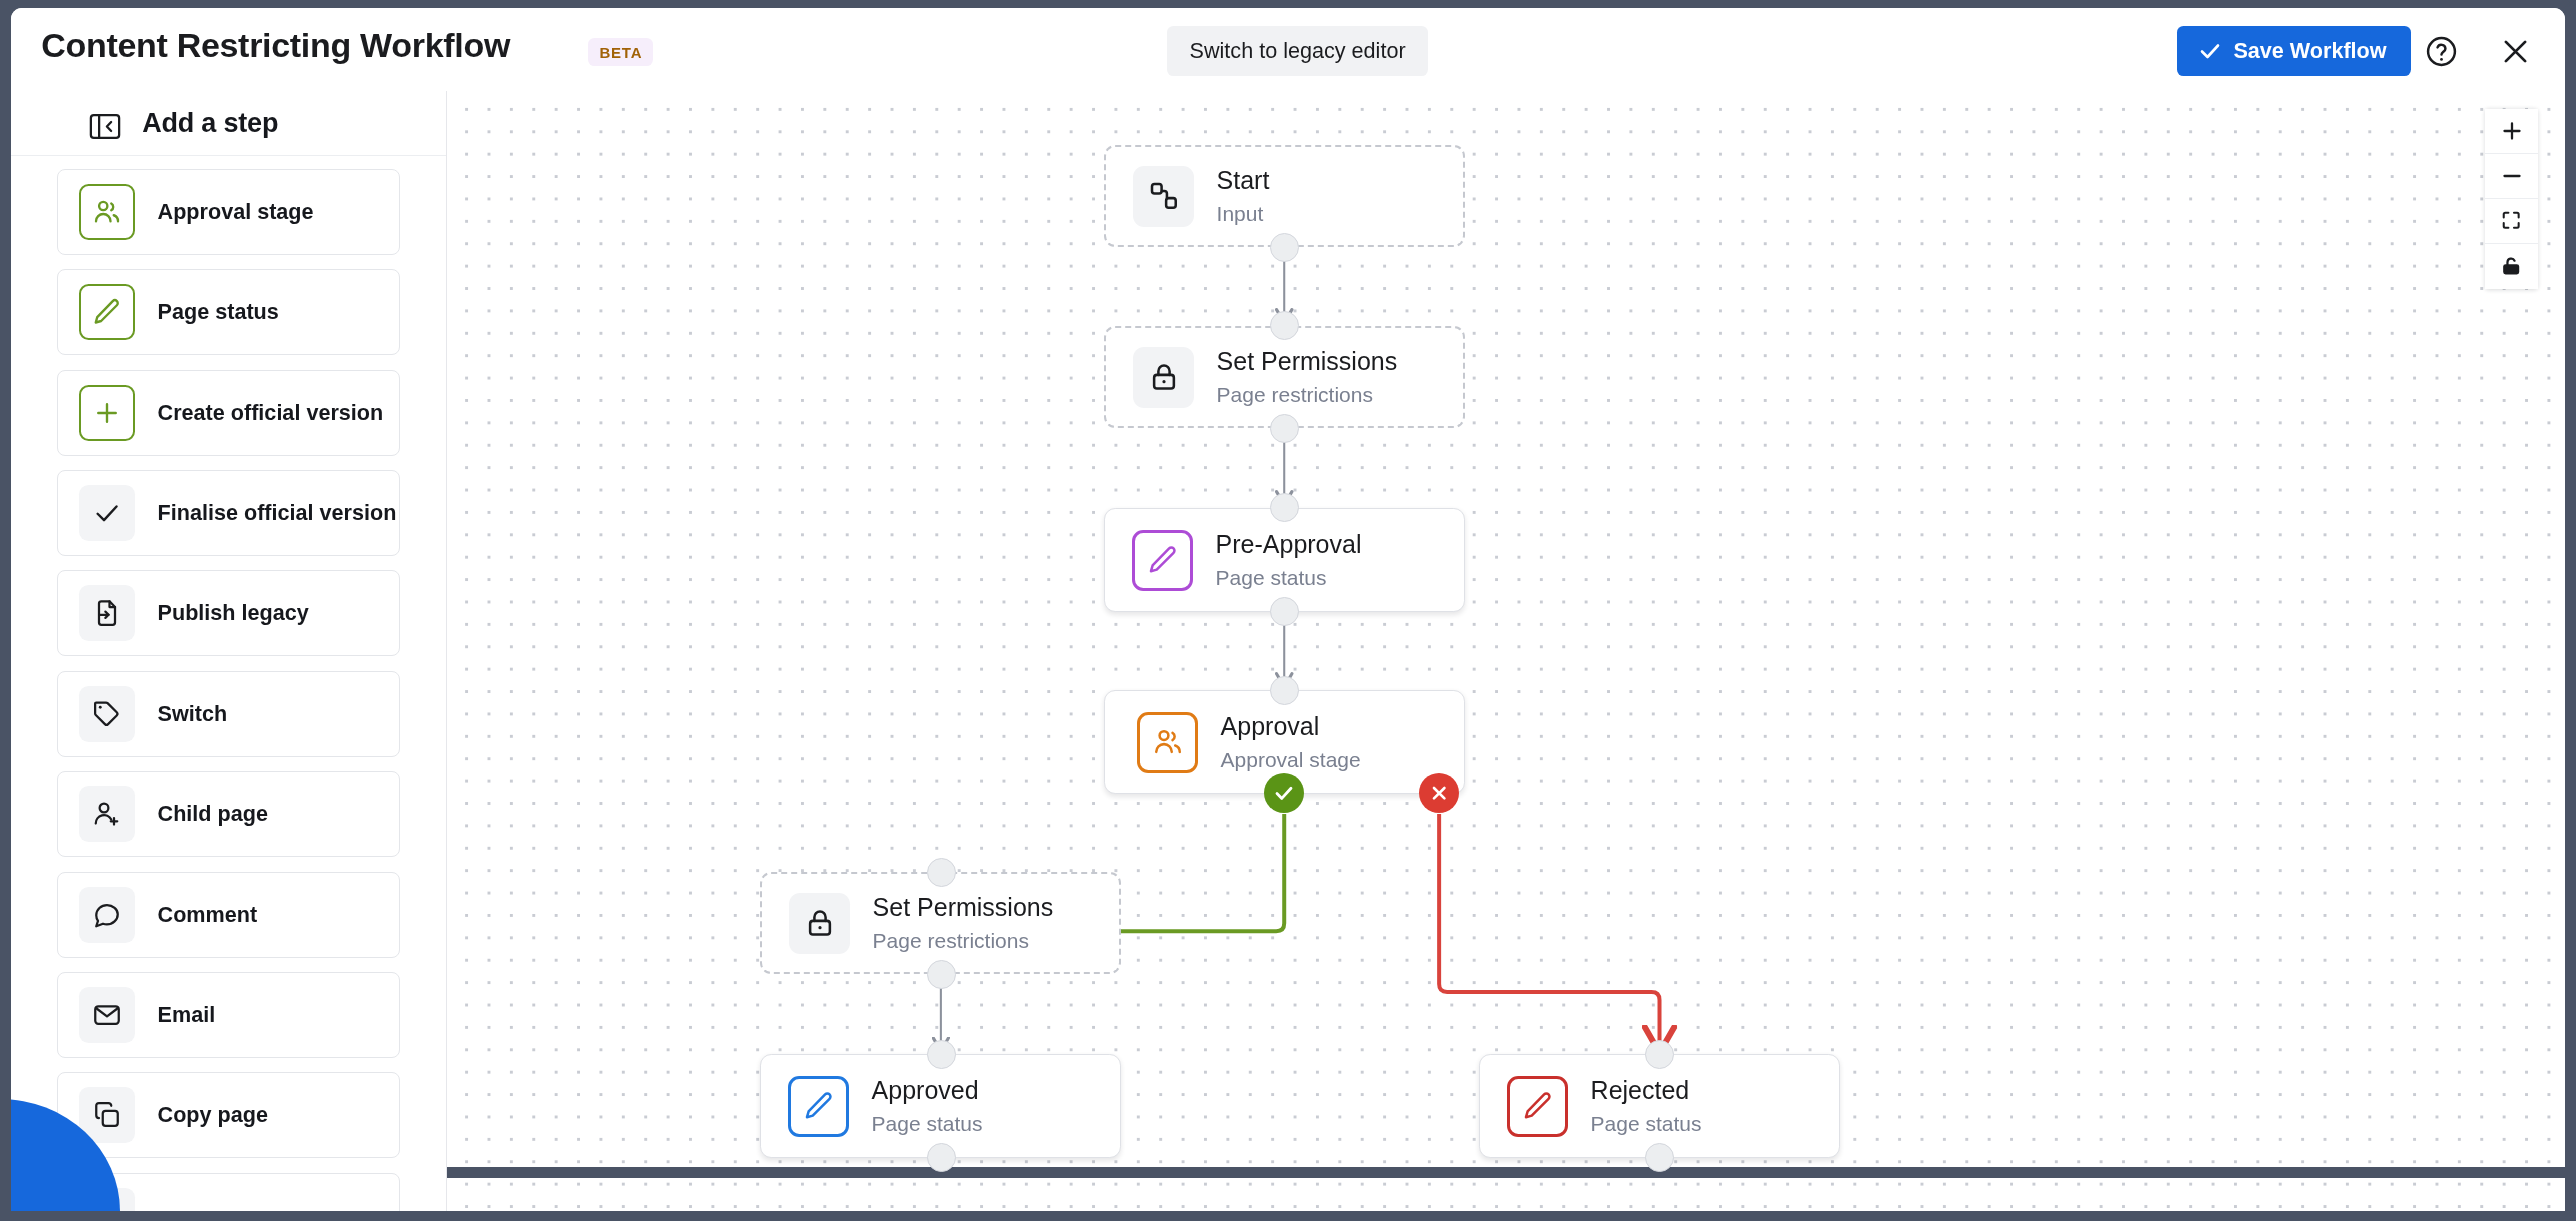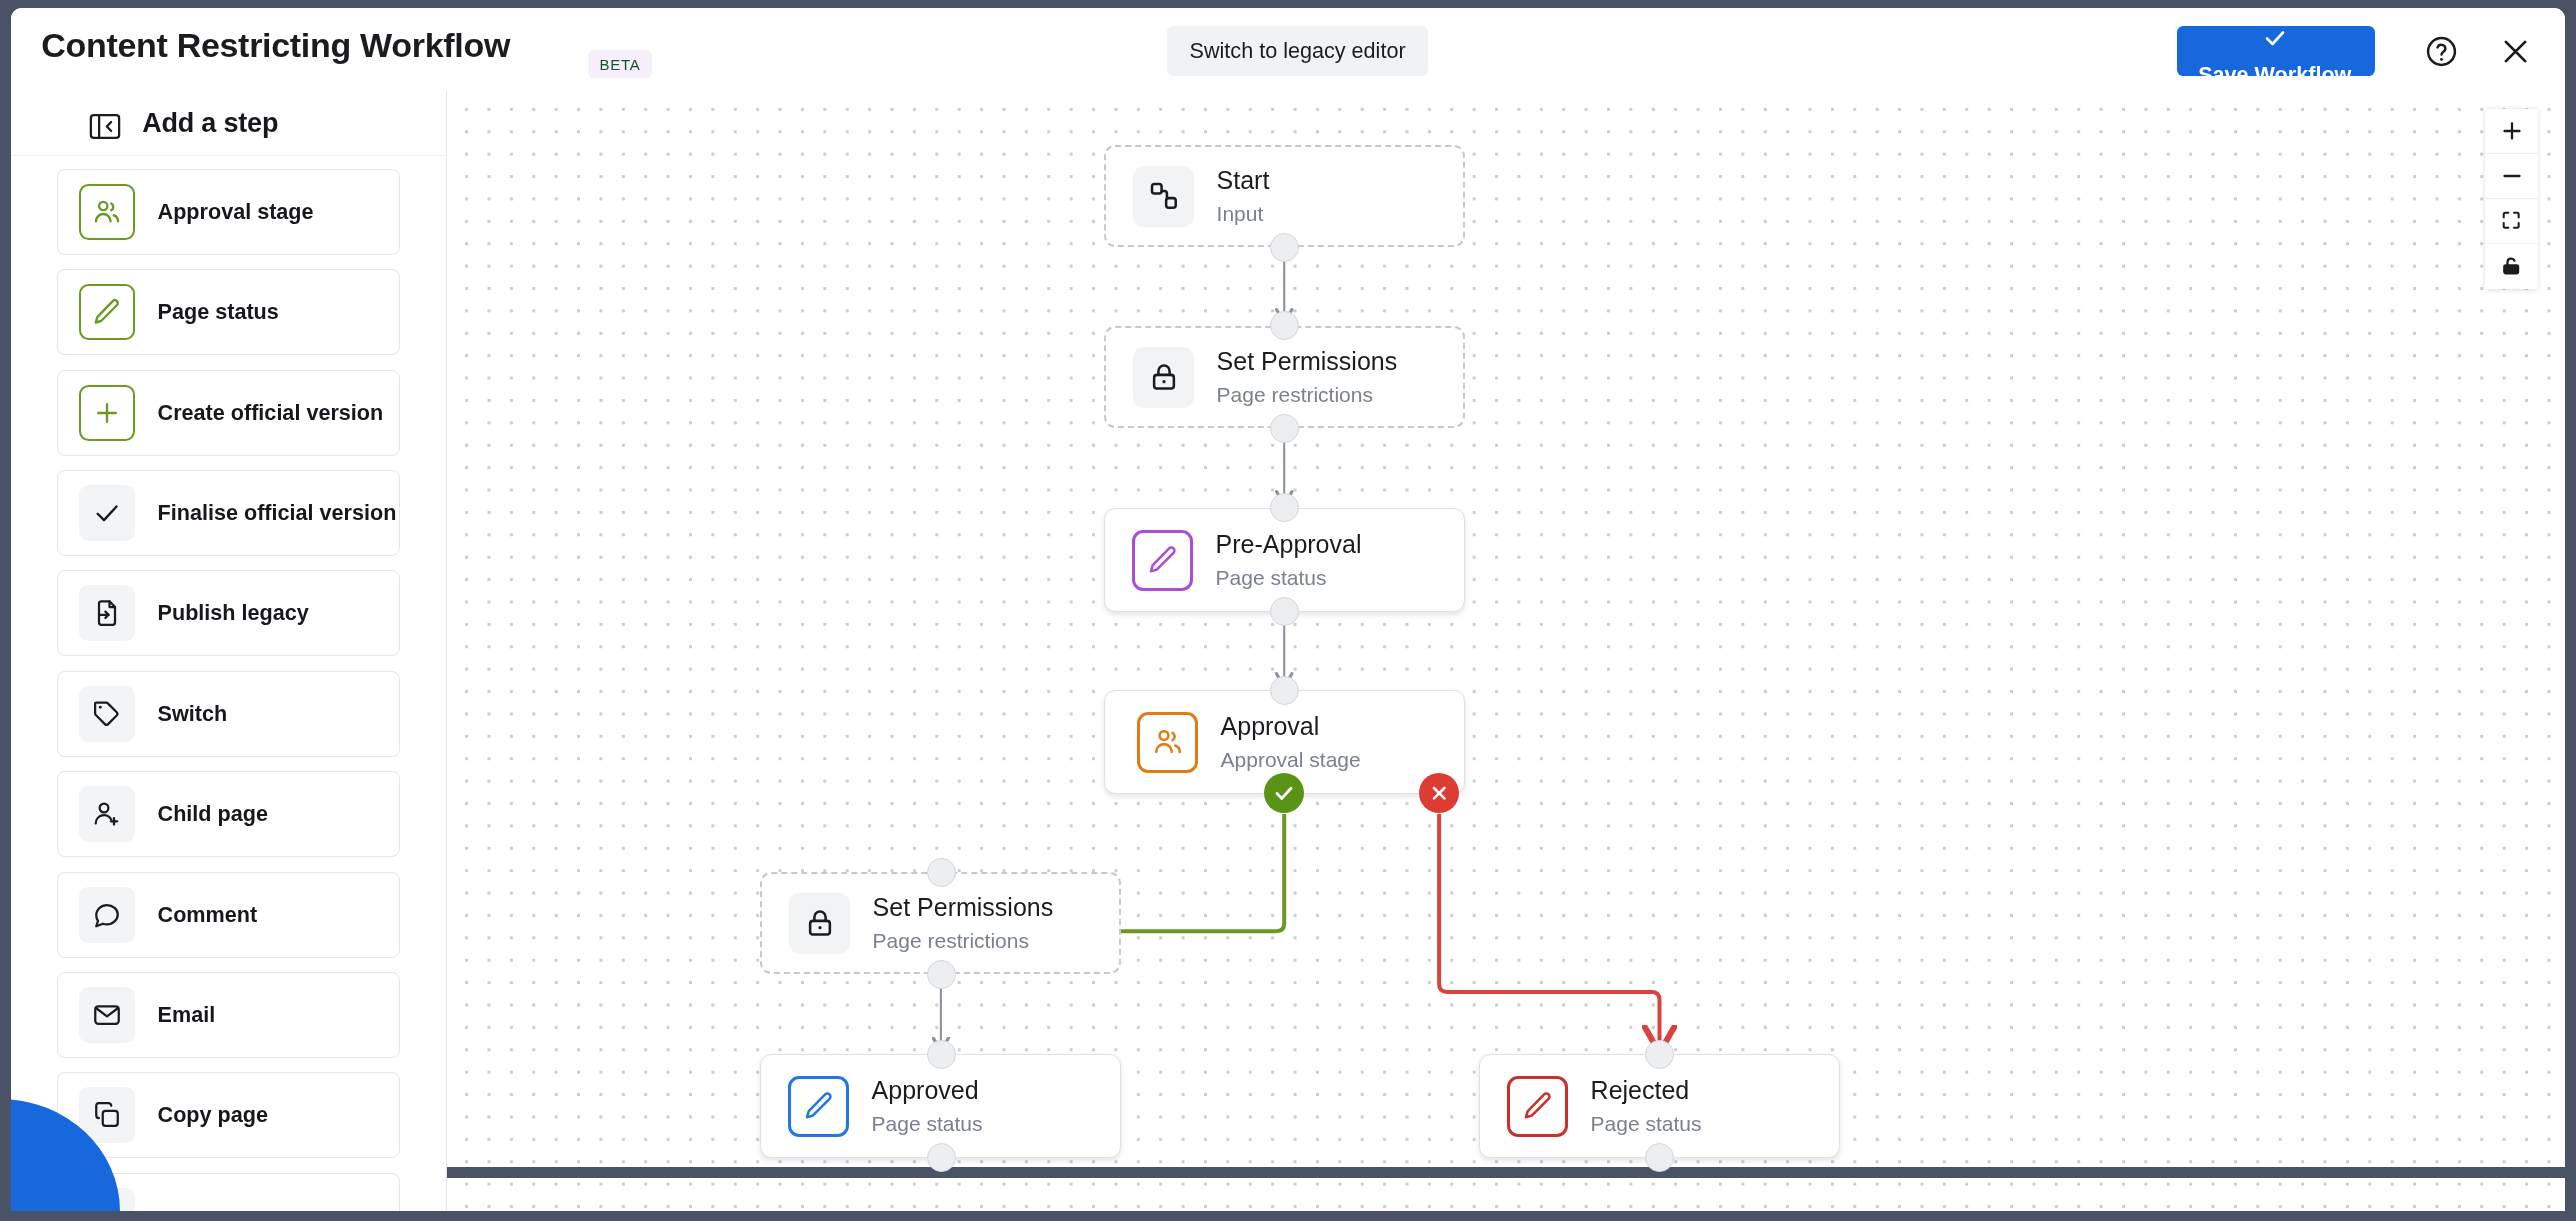--- a/index.html
+++ b/index.html
@@ -31,40 +31,40 @@
     background: #ffffff;
     z-index: 40;
   }
   #page-title {
     position: absolute; left: 30px; top: 17.6px;
     font-size: 34px; font-weight: 700; color: #1b1c1f;
     letter-spacing: -0.3px; white-space: nowrap;
   }
   #beta-badge {
     position: absolute; left: 577px; top: 30px;
-    background: #f6eefb; color: #14532d;
-    font-size: 15px; font-weight: 400; letter-spacing: 0.8px;
-    padding: 5.6px 11.2px; border-radius: 6.4px; margin-top: 12px;
+    background: #f6eefb; color: #a16207;
+    font-size: 15px; font-weight: 700; letter-spacing: 0.8px;
+    padding: 5.6px 11.2px; border-radius: 6.4px;
   }
   #legacy-editor-button {
     position: absolute; left: 1156px; top: 18.4px;
     height: 50px;
     background: #f1f2f4; color: #1b1c1f;
     border: none; border-radius: 6.4px;
     font-size: 21.6px; font-family: "Liberation Sans", sans-serif;
     padding: 0 22.4px; cursor: pointer; white-space: nowrap;
   }
   #save-workflow-button {
     position: absolute; left: 2166px; top: 18.4px;
     height: 50px; display: flex; align-items: center; gap: 11.2px;
     background: #1668dc; color: #ffffff;
     border: none; border-radius: 6.4px;
     font-size: 21.6px; font-weight: 700;
     font-family: "Liberation Sans", sans-serif;
-    padding: 0 24px 0 21px; cursor: pointer; white-space: nowrap; flex-direction: column;
+    padding: 0 24px 0 21px; cursor: pointer; white-space: nowrap;
   }
   #help-button, #close-button {
     position: absolute; top: 22.4px;
     width: 42px; height: 42px;
     background: none; border: none; cursor: pointer;
     display: flex; align-items: center; justify-content: center;
   }
   #help-button { left: 2409px; }
   #close-button { left: 2483px; }
 

